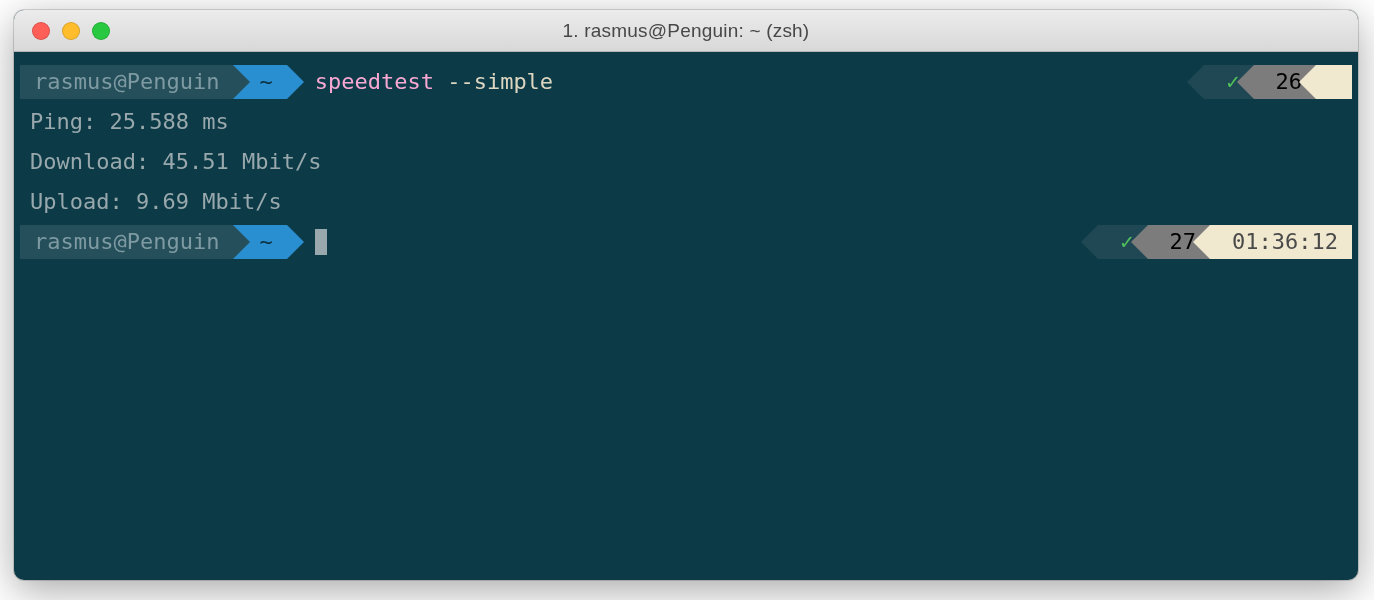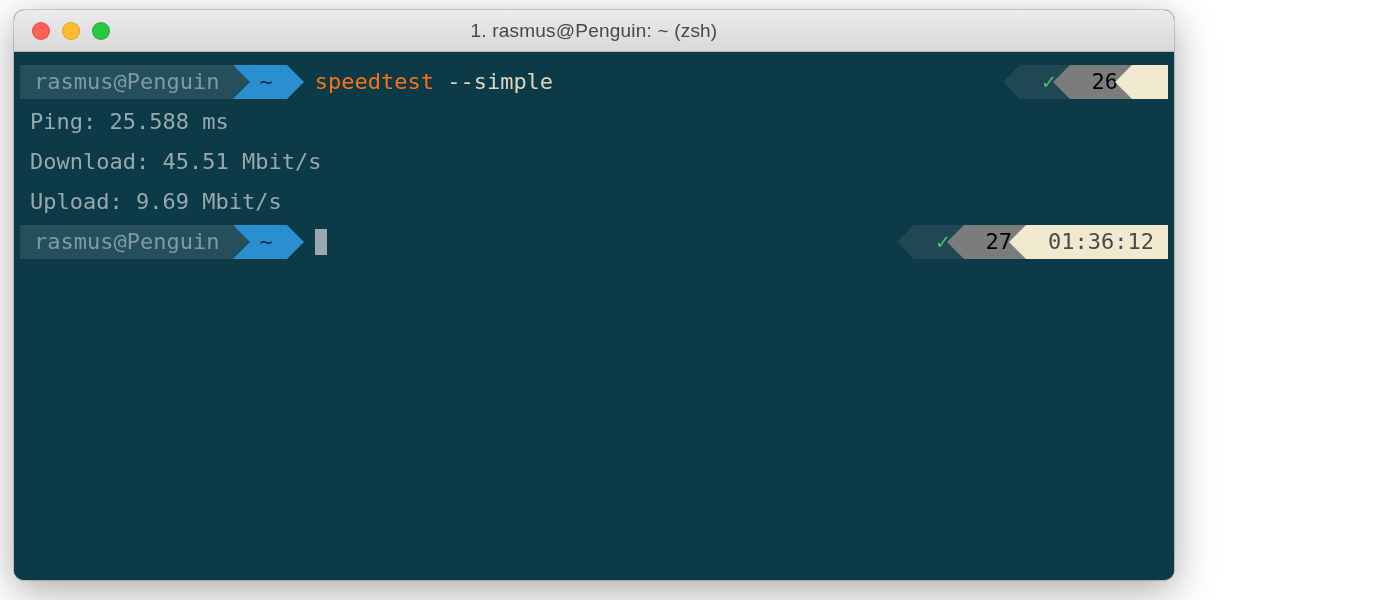--- a/index.html
+++ b/index.html
@@ -8,21 +8,21 @@
     padding: 0;
     width: 1374px;
     height: 600px;
     background: #fff;
     font-family: "Menlo", "Monaco", "Consolas", monospace;
   }
   .window {
     position: absolute;
     left: 14px;
     top: 10px;
-    width: 1160px;
+    width: 1344px;
     height: 570px;
     border-radius: 10px;
     overflow: hidden;
     box-shadow: 0 10px 40px rgba(0,0,0,0.35), 0 0 0 1px rgba(0,0,0,0.15);
     background: #0C3B47;
   }
   .titlebar {
     height: 42px;
     background: linear-gradient(#ECECEC, #D8D8D8);
     border-bottom: 1px solid #B5B5B5;
@@ -54,20 +54,21 @@
   }
   .term {
     position: relative;
     width: 100%;
     height: calc(100% - 42px);
     background: #0C3B47;
     font-size: 22px;
     line-height: 40px;
     color: #DDD6C1;
     padding-top: 10px;
+    border-radius: 19px;
   }
   .row {
     display: flex;
     align-items: center;
     height: 40px;
     padding-left: 6px;
   }
   
   .seg {
     position: relative;
@@ -88,21 +89,21 @@
   }
   .seg-host { background: #264F5C; color: #264F5C; }
   .seg-host .txt { color: #7E9AA2; }
   .seg-dir  { background: #2A8FD1; color: #2A8FD1; }
   .seg-dir  .txt { color: #0B2E3B; font-weight: 500; }
   .seg-dir  { padding-left: 26px; }
   .cmd {
     padding-left: 28px;
     color: #DDD6C1;
   }
-  .cmd .exe  { color: #f97316; text-align: right; }
+  .cmd .exe  { color: #f9a8d4; text-align: right; }
   .cmd .args { color: #DDD6C1; }
   .cursor {
     display:inline-block;
     width:12px; height:26px;
     background:#99A8AD;
     vertical-align:middle;
     margin-left:28px;
   }
   
   .rstatus {

